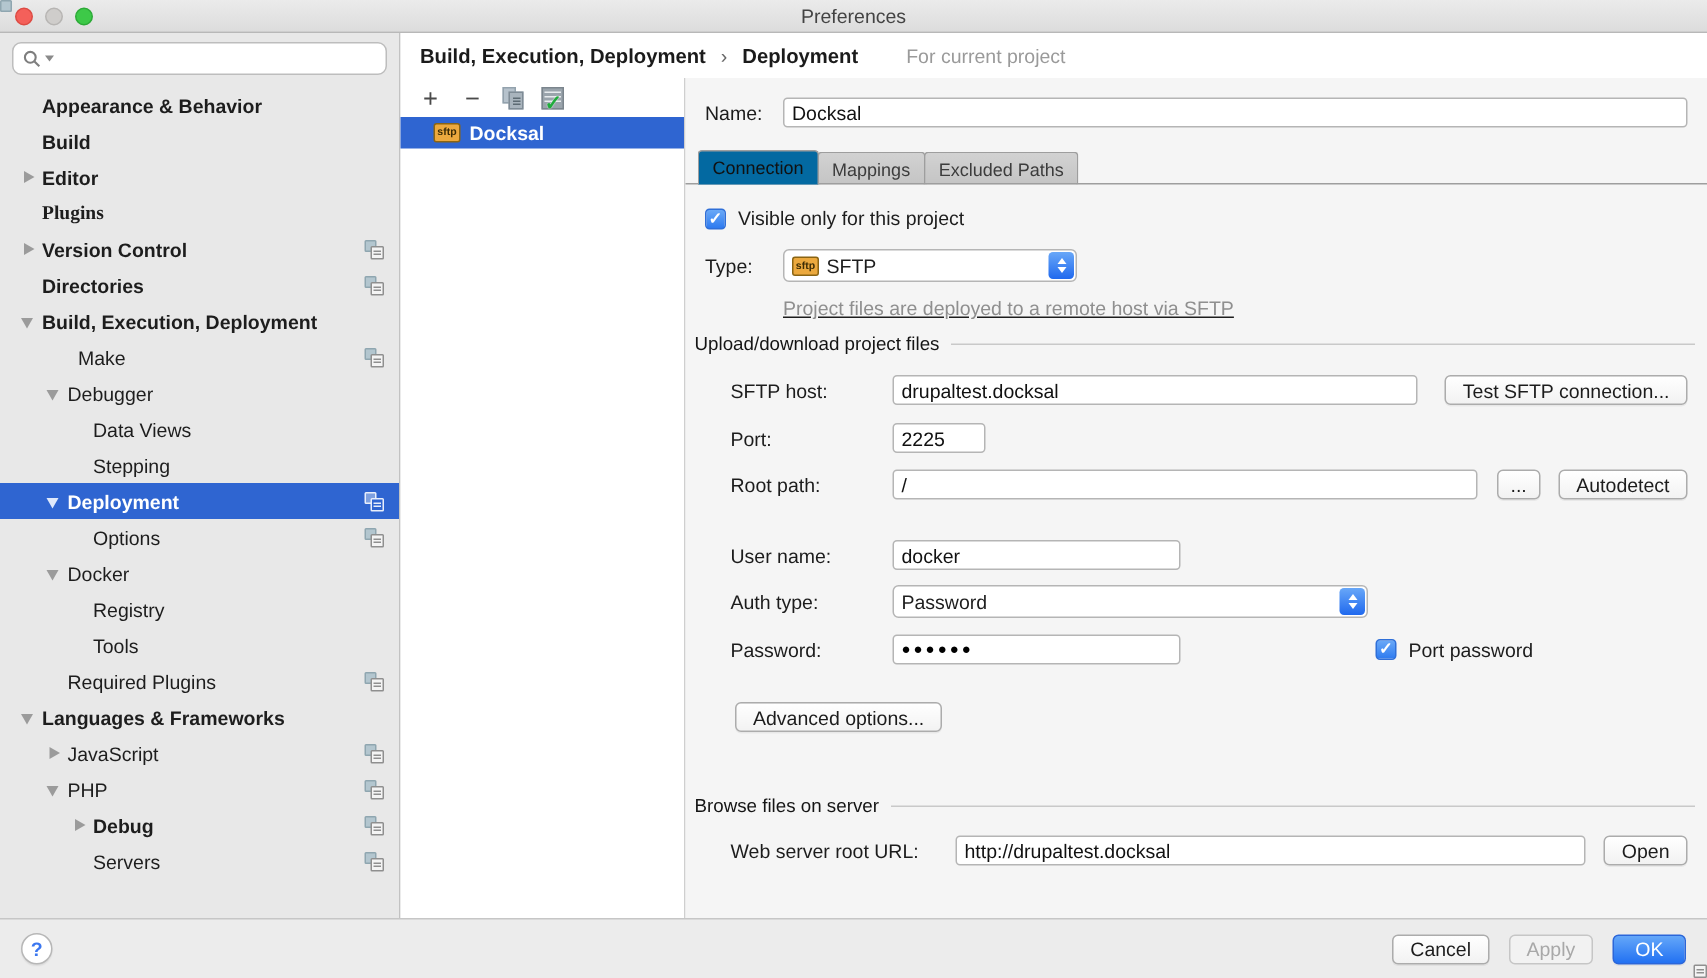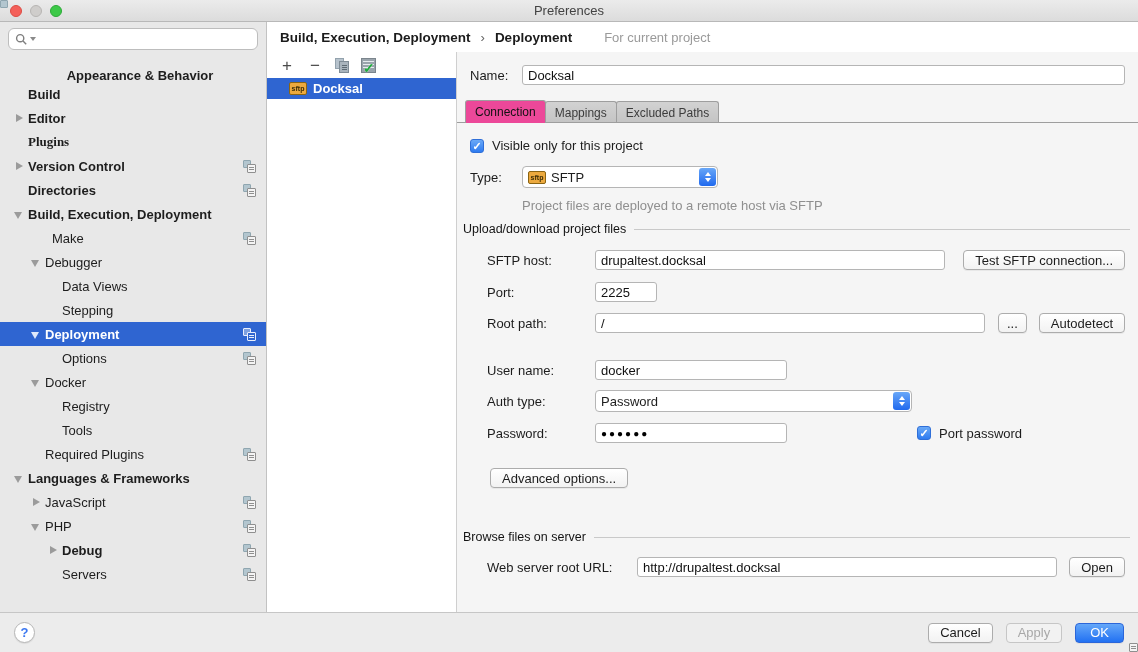--- a/index.html
+++ b/index.html
@@ -71,21 +71,21 @@
   
   .config-panel { flex:1 1 auto; background:#f5f5f5; position:relative; min-width:0; }
   .frow { position:absolute; display:flex; align-items:center; }
   .flabel { color:#1c1c1c; }
 
   .tfield { background:#fff; border:1px solid #b5b5b5; border-radius:3px; height:20px; display:flex; align-items:center; padding:0 5px; font-size:13px; color:#111; }
 
   
   .tabs { position:absolute; left:8px; top:48px; display:flex; align-items:flex-end; height:23px; }
   .tab { height:22px; padding:0 9px; font-size:12px; display:flex; align-items:center; border:1px solid #9e9e9e; border-bottom:none; background:linear-gradient(#d2d2d2,#c4c4c4); color:#3c3c3c; margin-right:-1px; border-radius:3px 3px 0 0; }
-  .tab.active { background:#ec4899; color:#111; height:23px; position:relative; z-index:2; }
+  .tab.active { background:#0369a1; color:#111; height:23px; position:relative; z-index:2; }
   .tab-underline { position:absolute; left:0px; top:70px; right:0; height:1px; background:#9e9e9e; }
 
   
   .cbox { width:14px; height:14px; border-radius:3px; background:linear-gradient(#6aa9f7,#2e7bf0); border:1px solid #2f6fd8; color:#fff; font-size:11px; line-height:13px; text-align:center; font-weight:bold; }
   .cbox .mark { display:none; }
   .cbox.checked .mark { display:block; }
 
   
   .combo { background:#fff; border:1px solid #b5b5b5; border-radius:4px; height:22px; display:flex; align-items:center; padding-left:5px; position:relative; }
   .combo .combo-text { flex:1 1 auto; white-space:nowrap; overflow:hidden; }
@@ -132,21 +132,21 @@
       <div class="search-wrap">
         <div class="search-field">
           <svg width="13" height="13" viewBox="0 0 13 13">
             <circle cx="5.2" cy="5.2" r="3.6" fill="none" stroke="#7e7e7e" stroke-width="1.4"></circle>
             <line x1="8" y1="8" x2="11.2" y2="11.2" stroke="#7e7e7e" stroke-width="1.4"></line>
           </svg>
           <span class="search-caret"></span>
         </div>
       </div>
       <div class="side-list" id="side-list">
-          <div class="side-row" style="padding-left: 14px; flex-direction: column;">
+          <div class="side-row" style="padding-left: 14px;">
             <span class="arrow"></span>
             <span class="side-label bold">Appearance &amp; Behavior</span>
           </div>
           <div class="side-row" style="padding-left: 14px;">
             <span class="arrow"></span>
             <span class="side-label bold">Build</span>
           </div>
           <div class="side-row" style="padding-left: 14px;">
             <span class="arrow collapsed"></span>
             <span class="side-label bold">Editor</span>
@@ -331,21 +331,21 @@
             <span class="flabel" style="width:52px;">Type:</span>
             <span class="combo" style="width:196px;">
               <span class="sftp-badge">sftp</span>
               <span class="combo-text" style="margin-left:5px;">SFTP</span>
               <span class="stepper">
                   <i class="up"></i>
                   <i class="dn"></i>
                 </span>
             </span>
           </div>
-          <div class="frow" style="left:65px; top:146px;">
+          <div class="frow" style="left:65px; top:146px;text-decoration:underline;">
             <span class="hint">Project files are deployed to a remote host via SFTP</span>
           </div>
 
           <div class="section-hdr" style="left:6px; top:170px; right:8px;">
             <span>Upload/download project files</span>
             <span class="line"></span>
           </div>
 
           <div class="frow" style="left:30px; top:198px; right:13px;">
             <span class="flabel" style="width:108px;">SFTP host:</span>

